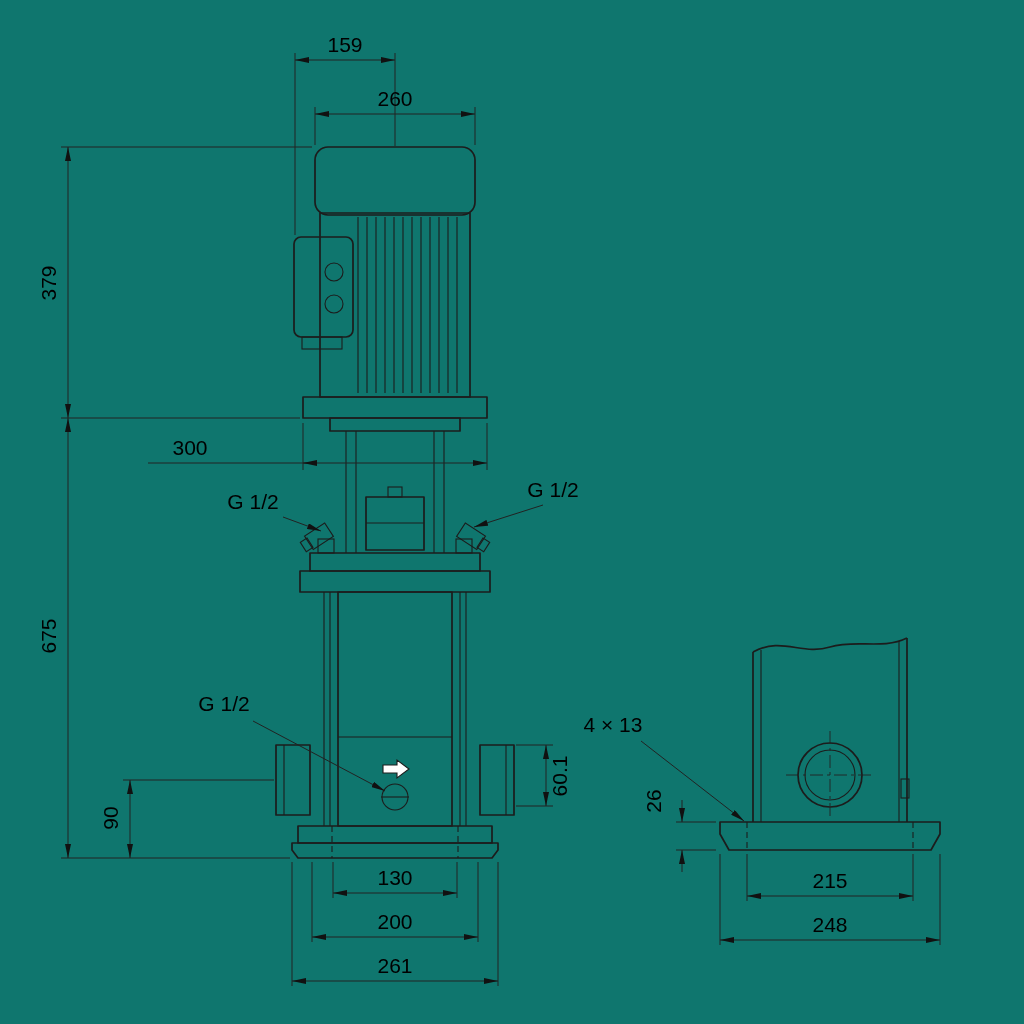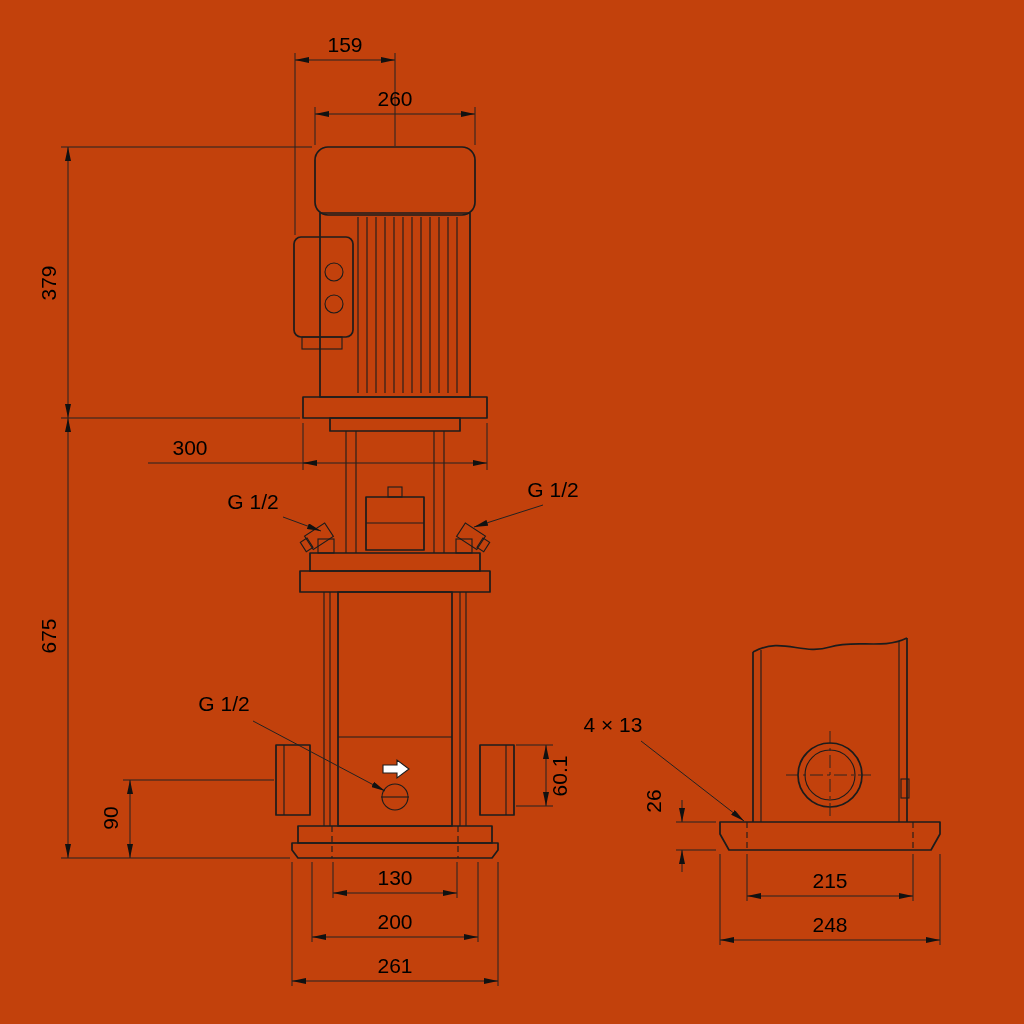--- a/index.html
+++ b/index.html
@@ -1,16 +1,16 @@
 <!DOCTYPE html>
 <html><head>
 <meta charset="utf-8">
 <style>
   html,body{margin:0;padding:0;background:#ffffff}
-  .wrap{width:1024px;height:1024px;background:#c2410c;overflow:hidden}
+  .wrap{width:1024px;height:1024px;background:#0f766e;overflow:hidden}
   svg{display:block}
   .ol{fill:none;stroke:#1c1c1c;stroke-width:1.7;stroke-linejoin:round;stroke-linecap:butt}
   .md{fill:none;stroke:#1c1c1c;stroke-width:1.1}
   .dm{fill:none;stroke:#222222;stroke-width:1}
   .dash{stroke-dasharray:6 4}
   .cl{fill:none;stroke:#222222;stroke-width:.9;stroke-dasharray:13 4 3 4}
   .t{font-family:"Liberation Sans","DejaVu Sans",sans-serif;font-size:21px;fill:#000;text-anchor:middle}
   .fillw{fill:#ffffff}
 </style>
 </head>

